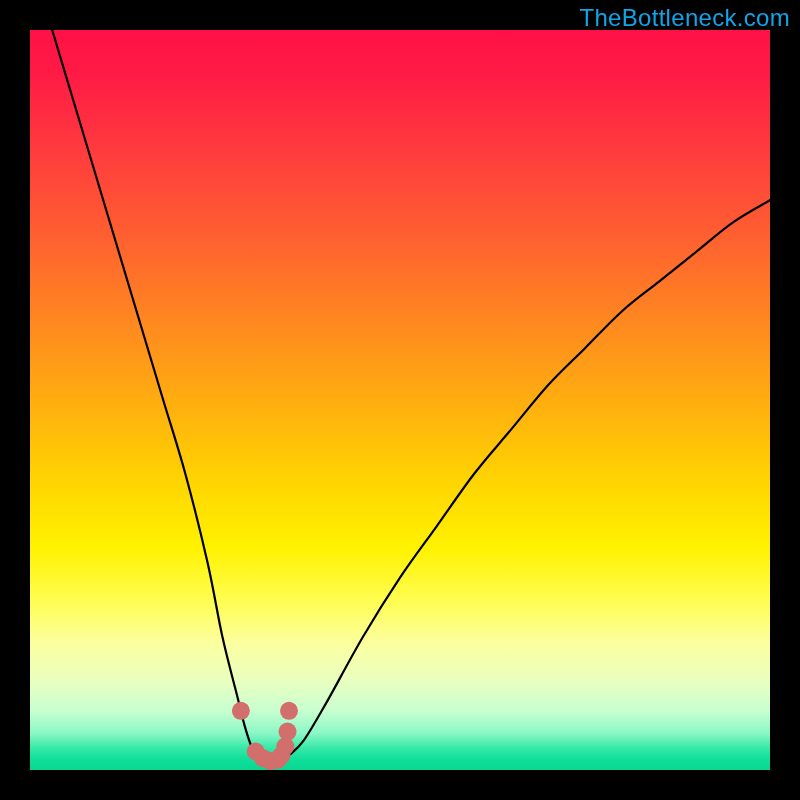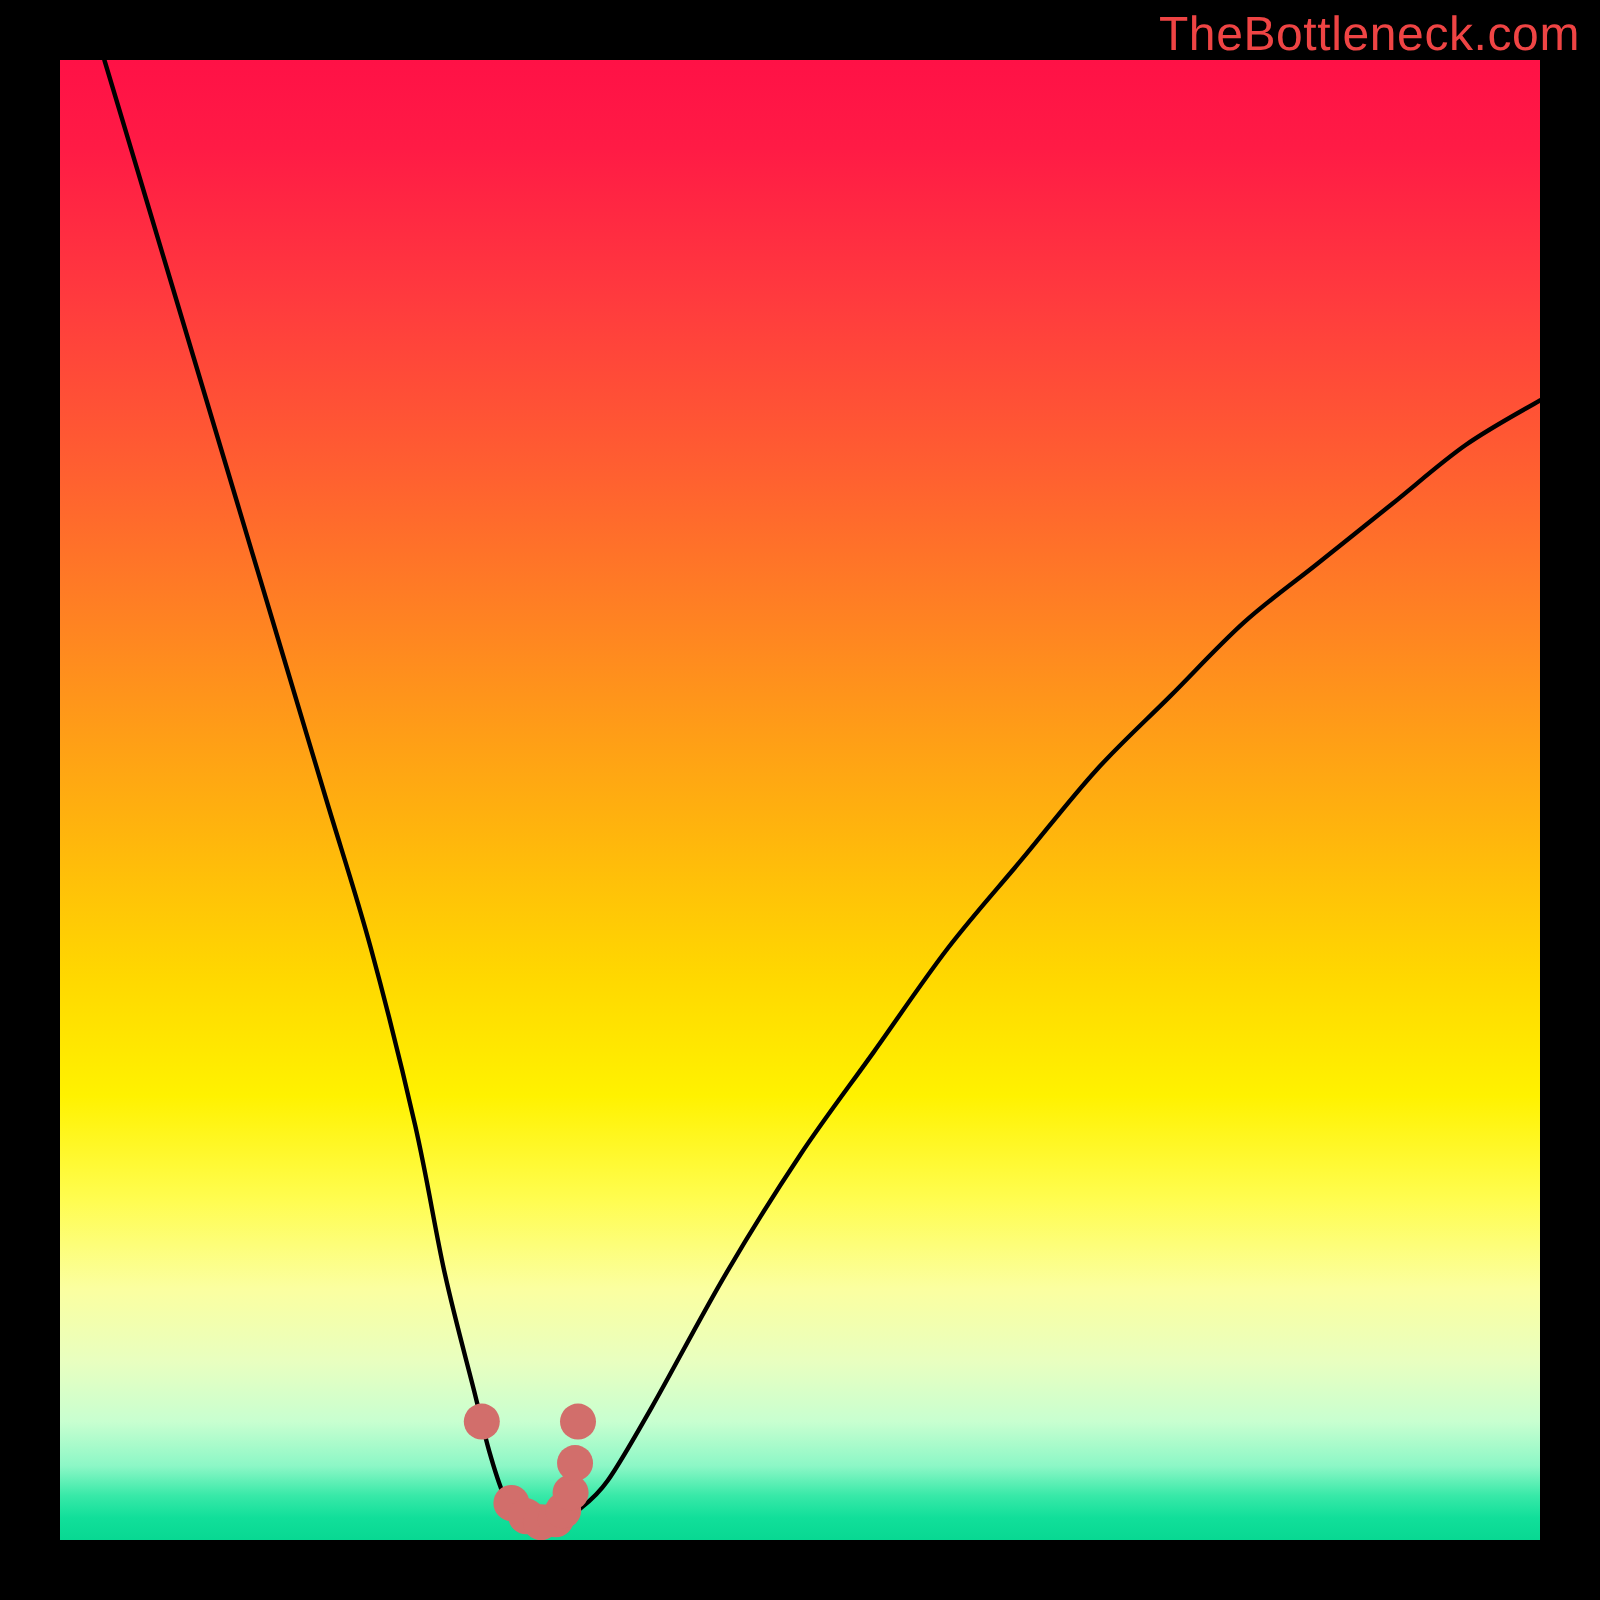--- a/index.html
+++ b/index.html
@@ -14,21 +14,21 @@
   .stage {
     position: relative;
     width: 800px;
     height: 800px;
     background: #000000;
   }
   .watermark {
     position: absolute;
     top: 4px;
     right: 10px;
-    color: #ef4444;
+    color: #0ea5e9;
     font-size: 24px;
     font-weight: 500;
     letter-spacing: 0.3px;
     z-index: 10;
   }
   .plot-area {
     position: absolute;
     left: 30px;
     top: 30px;
     width: 740px;

